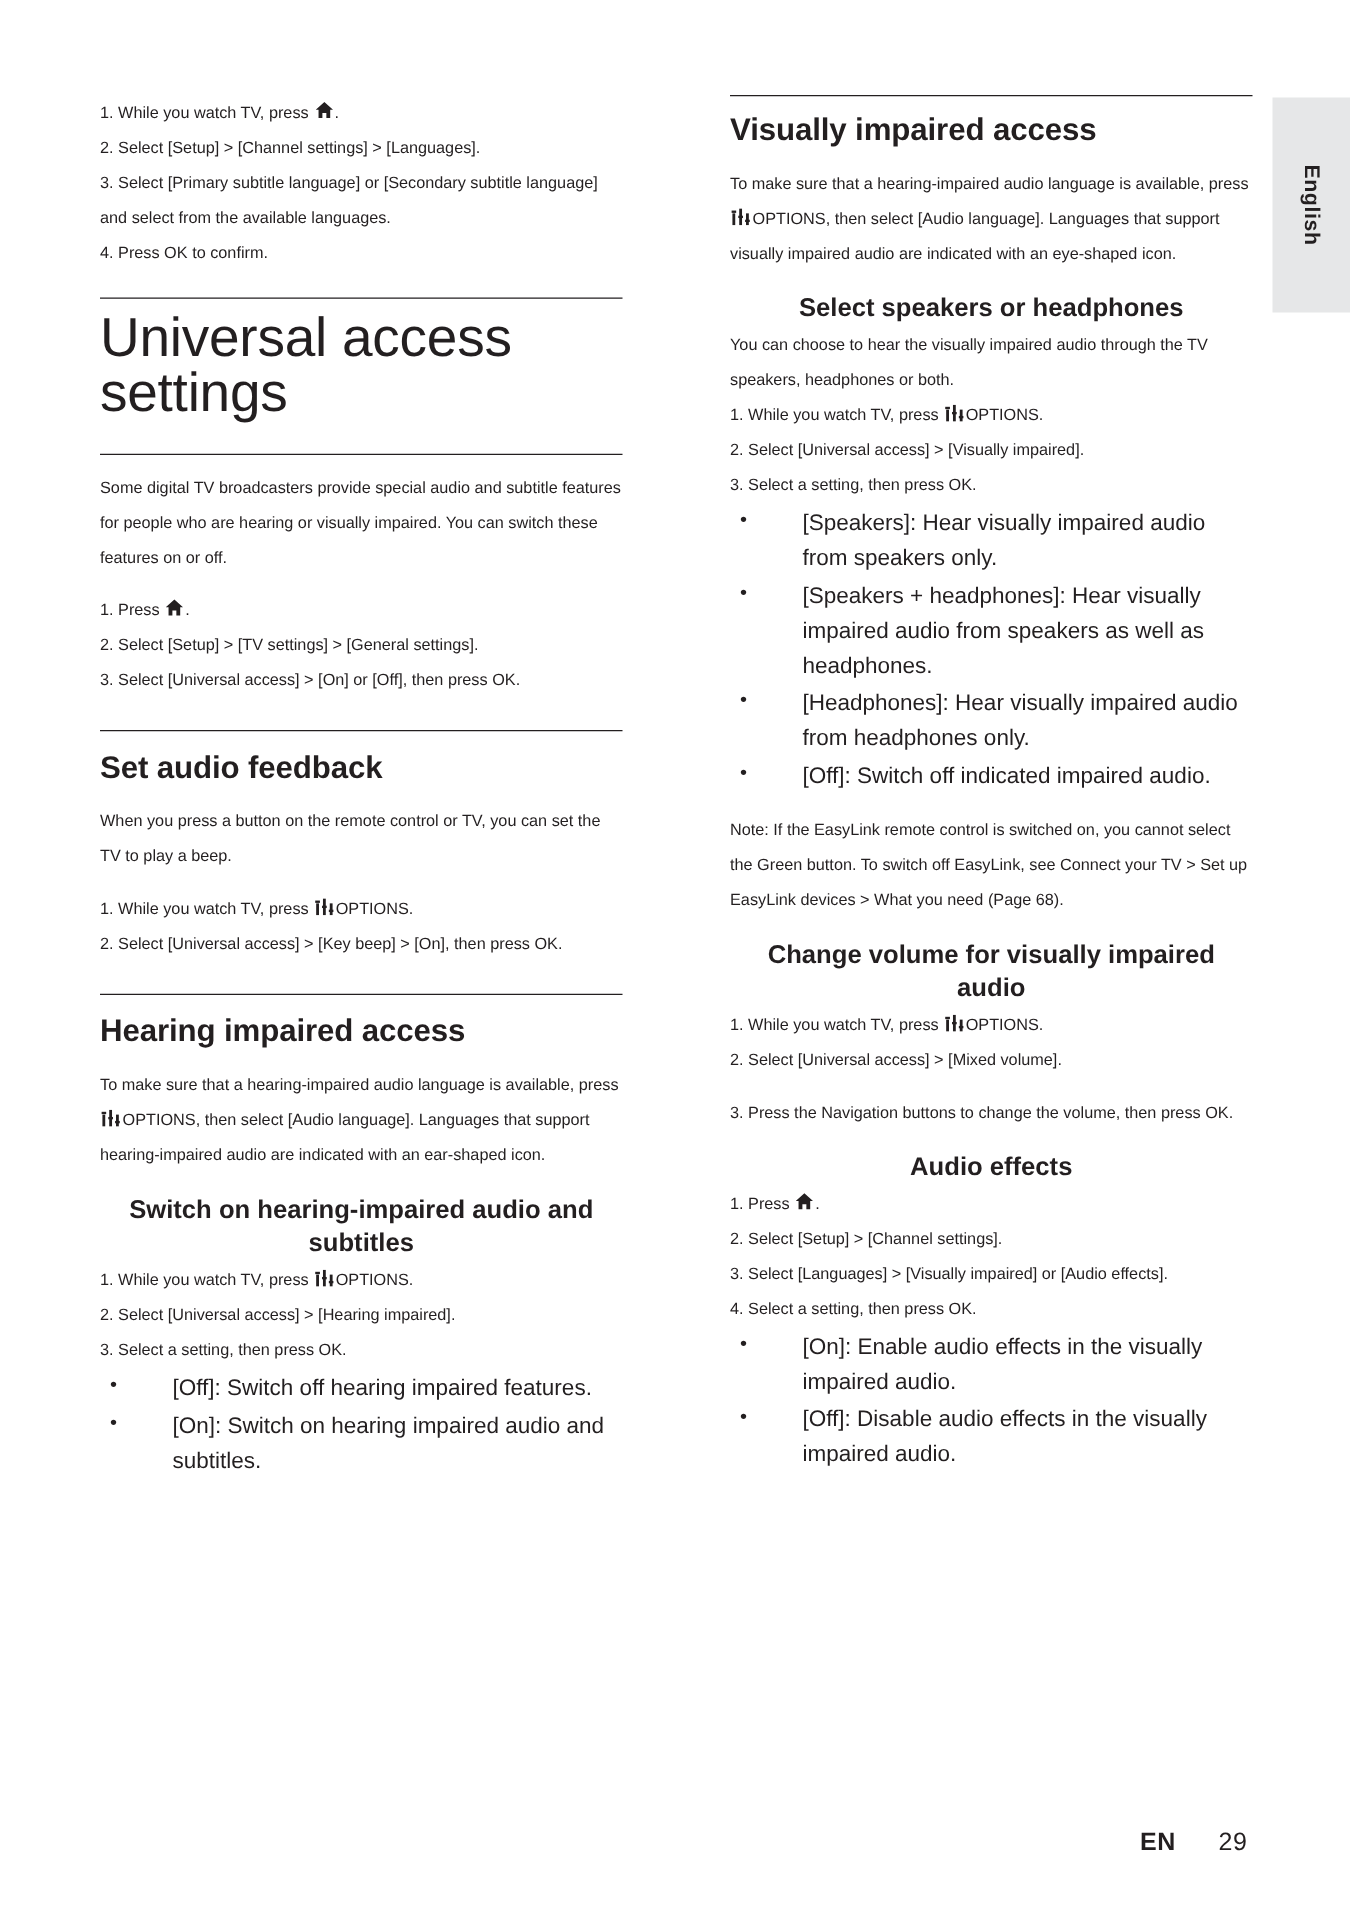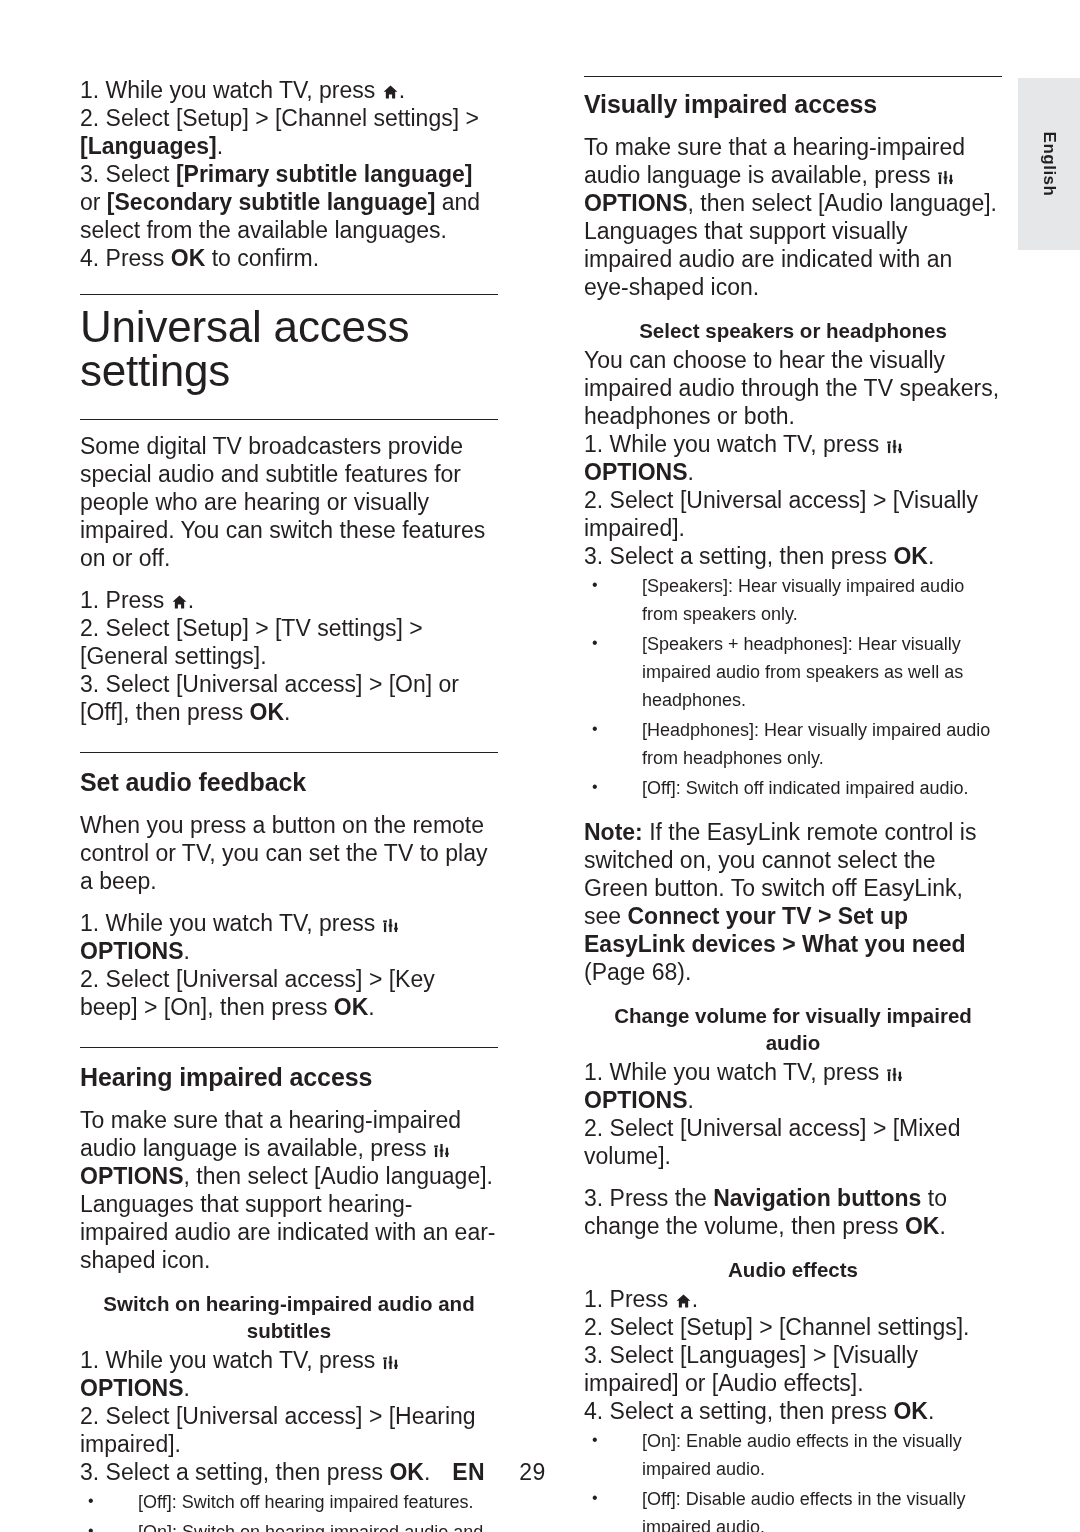--- a/index.html
+++ b/index.html
@@ -43,21 +43,21 @@
   .col {
     position: absolute;
     top: 76px;
     width: 418px;
   }
   .col-left { left: 80px; }
   .col-right { left: 584px; }
 
   p, div.para {
     margin: 0;
-    font-size: 23px;
+    font-size: 13px;
     line-height: 28px;
   }
   .para { margin-bottom: 0; }
 
   .rule {
     border-top: 1.5px solid #231f20;
     margin: 22px 0 10px 0;
   }
   .rule-thin {
     border-top: 1px solid #231f20;
@@ -80,21 +80,21 @@
   }
   h3.subsection {
     font-size: 20.5px;
     font-weight: 700;
     line-height: 27px;
     margin: 16px 0 2px 0;
     text-align: center;
   }
   .gap-s { height: 14px; }
 
-  b, .b { font-weight: 700; text-align: center; }
+  b, .b { font-weight: 400; text-align: center; }
 
   
   ul.bullets {
     list-style: none;
     margin: 2px 0 0 0;
     padding: 0;
   }
   ul.bullets li {
     position: relative;
     padding-left: 58px;
@@ -127,23 +127,23 @@
     vertical-align: -2px;
     margin: 0 2px 0 1px;
   }
   .icon-options svg { display: block; }
 
   .footer {
     position: absolute;
     left: 0;
     right: 0;
     bottom: 46px;
-    text-align: center;
+    text-align: right;
     padding-right: 82px;
-    font-size: 23px;
+    font-size: 20px;
     letter-spacing: 0.5px;
   }
   .footer .en { font-weight: 600; margin-right: 34px; }
 </style>
 </head>
 <body>
 
 <div class="page">
 
   <div class="side-tab">

